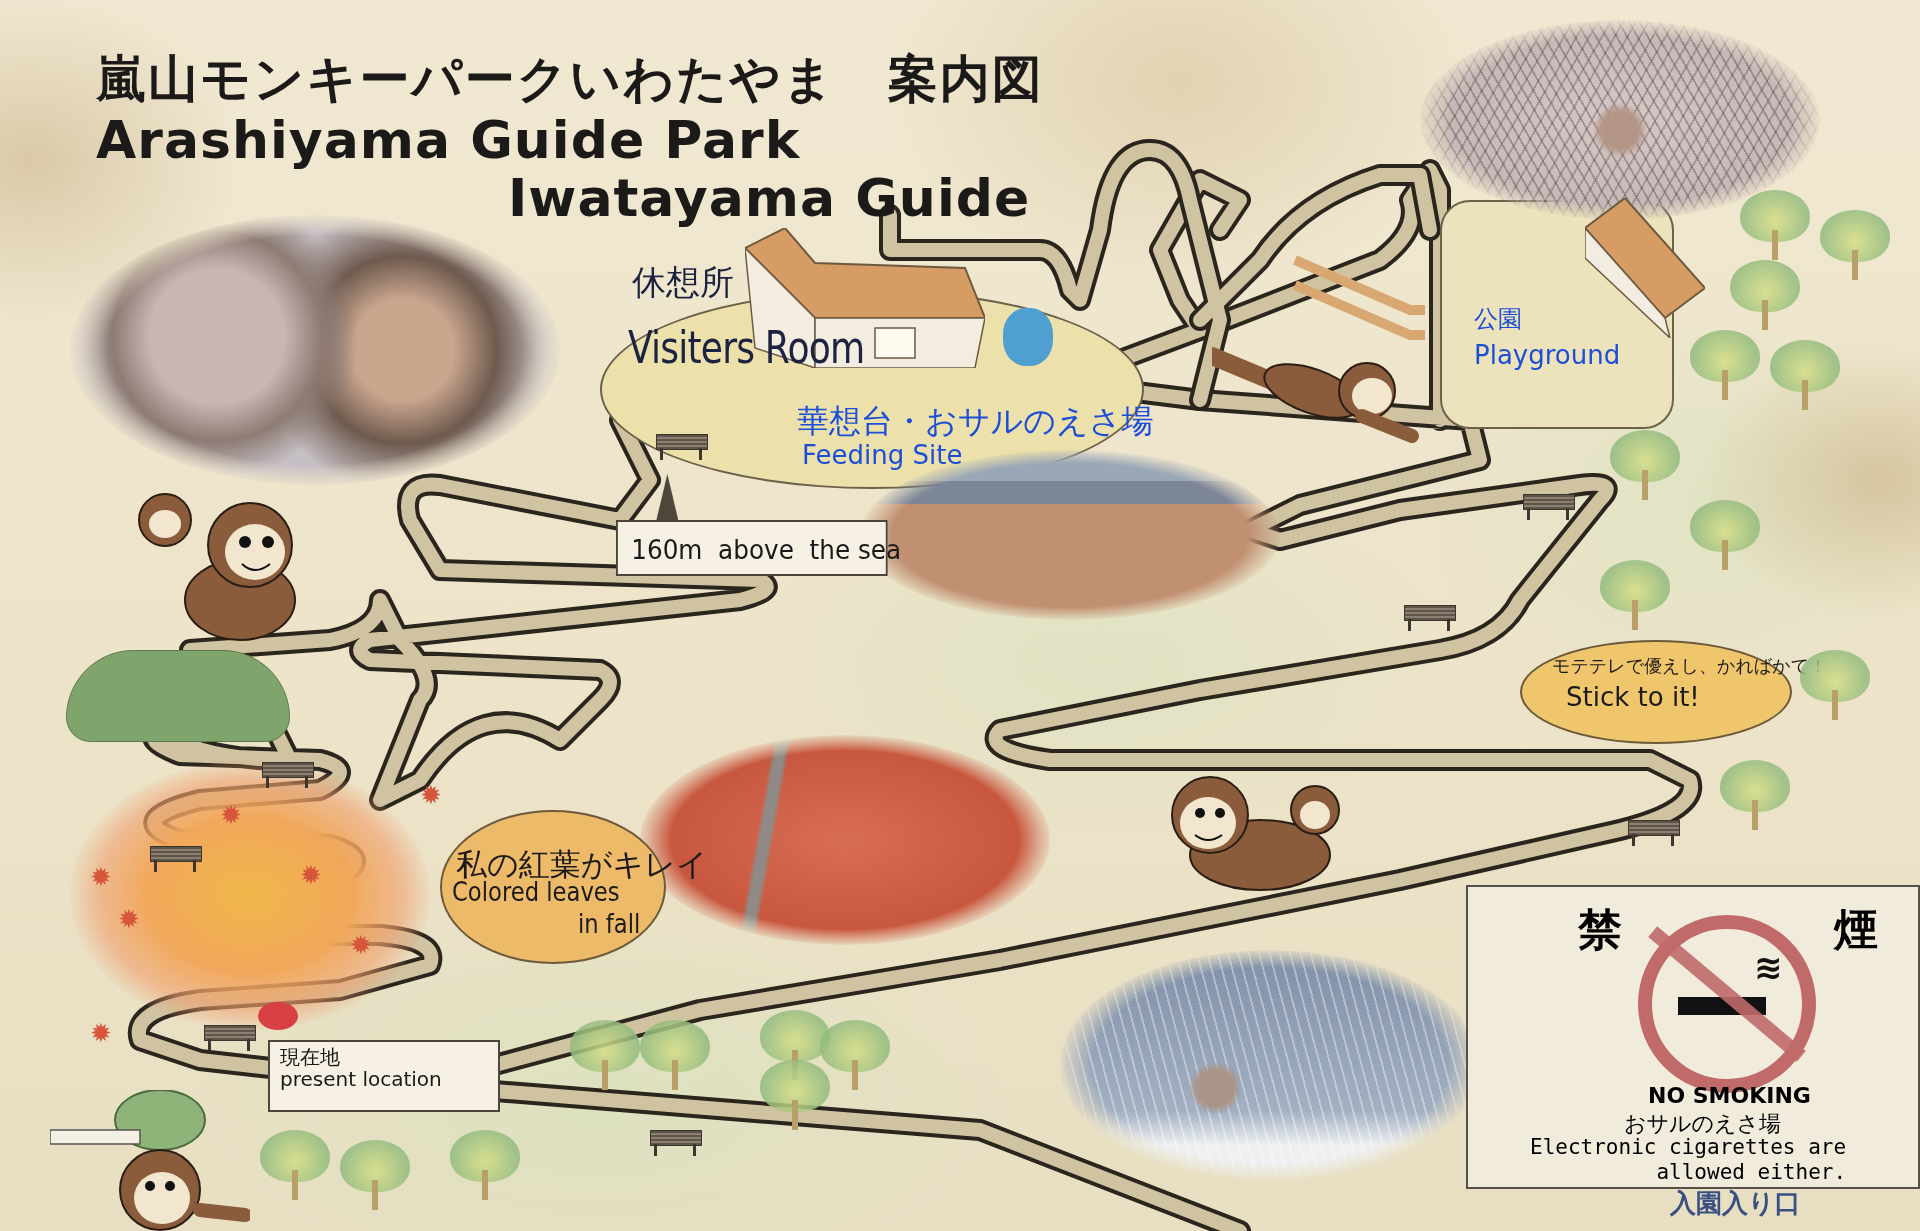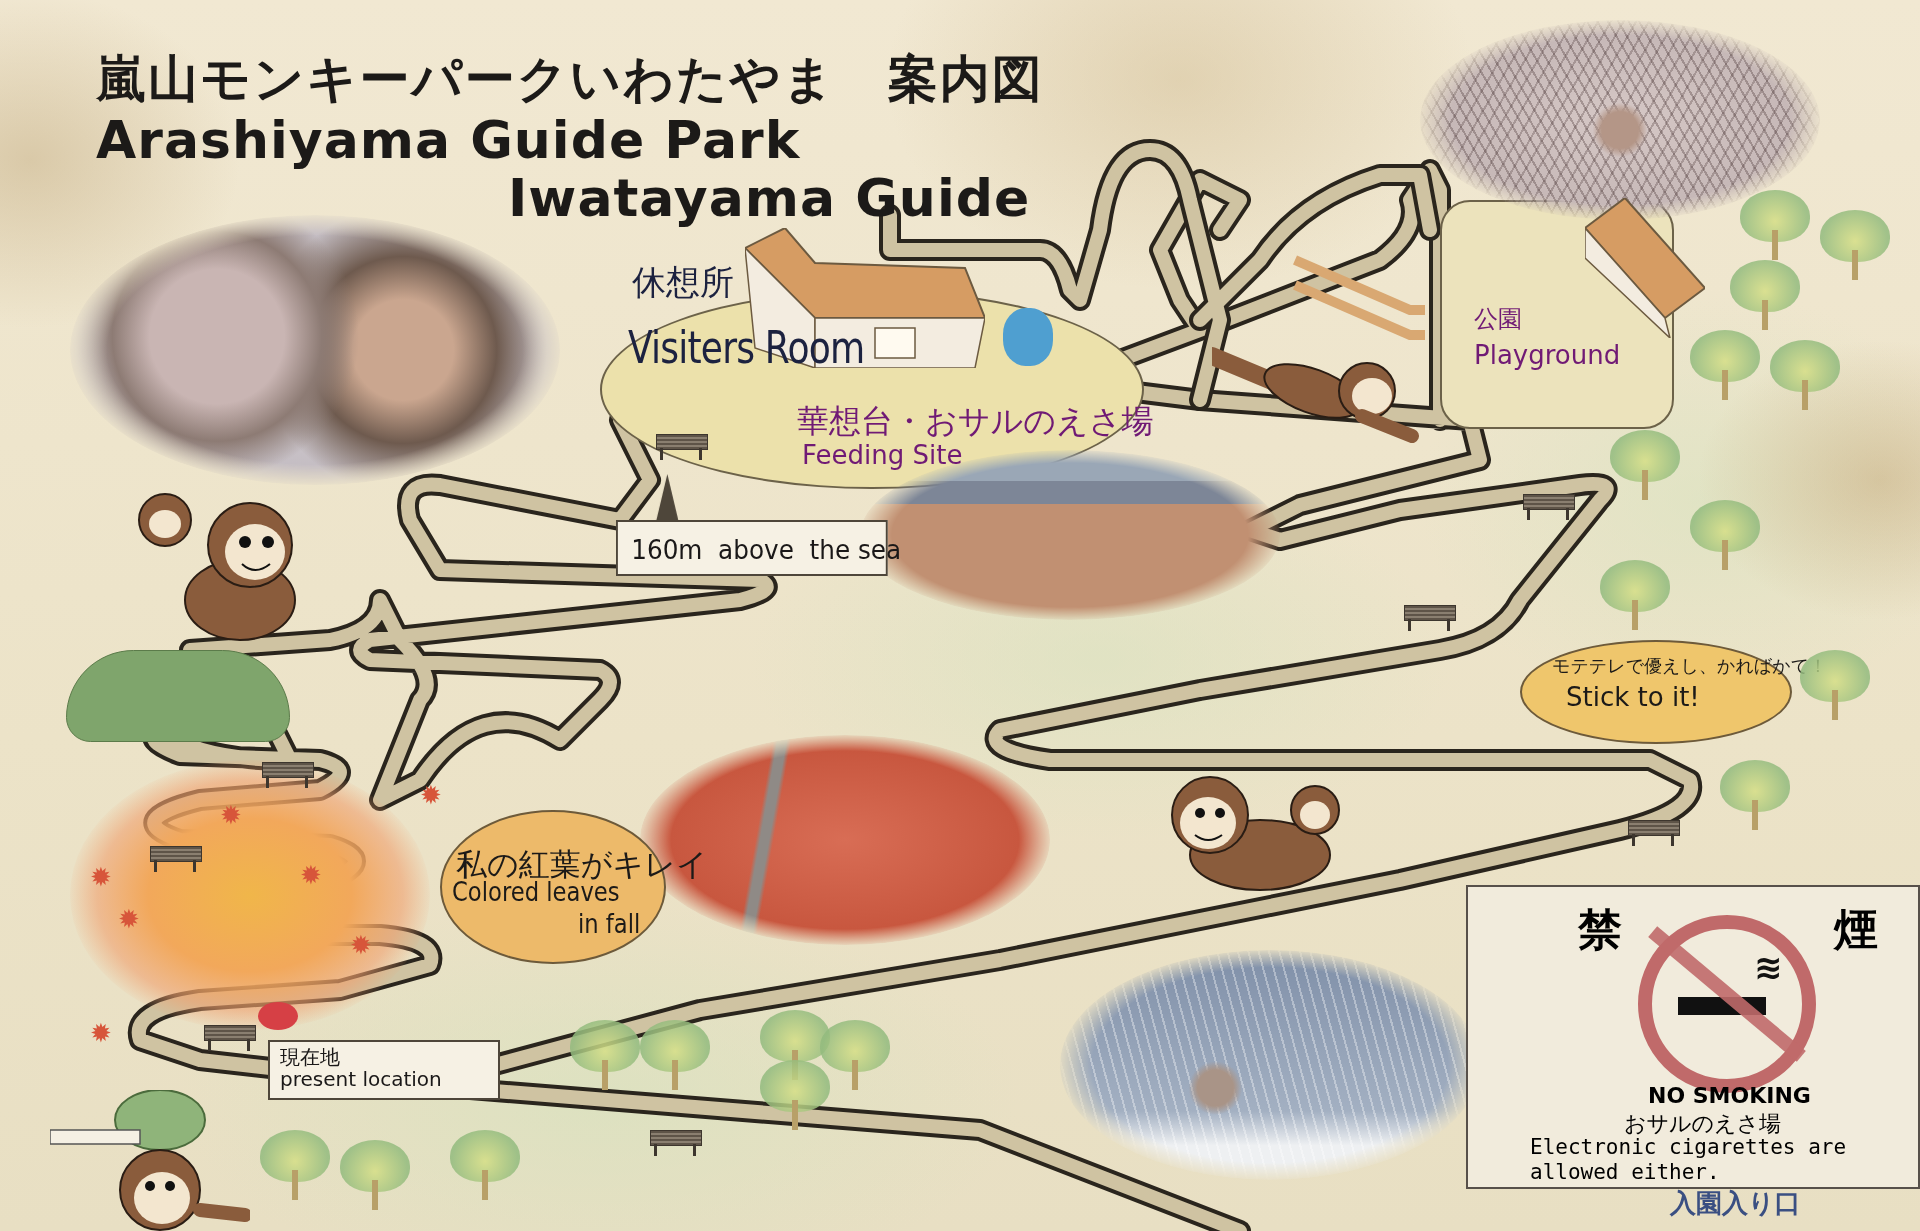--- a/index.html
+++ b/index.html
@@ -46,53 +46,53 @@
                   repeating-linear-gradient(75deg, rgba(255,255,255,.35) 0 2px, transparent 2px 10px),
                   linear-gradient(180deg, #7f8fa8, #a3b0c2 70%, #eef0f2 85%); }
 
     .area { position: absolute; border: 2px solid #6c6249; }
     .visitor-area { left: 600px; top: 290px; width: 540px; height: 195px; border-radius: 50% / 50%; background: #ece1ab; }
     .playground-area { left: 1440px; top: 200px; width: 230px; height: 225px; border-radius: 30px; background: #ece3bc; }
     .hill { left: 66px; top: 650px; width: 222px; height: 90px; border-radius: 110px 110px 40px 40px; background: #7fa56c; border: 1.5px solid #5b7b4a; }
     .autumn-glow { left: 70px; top: 760px; width: 360px; height: 270px; border-radius: 50%;
       background: radial-gradient(ellipse at center, #f0b64a 0%, #f2a85b 40%, rgba(240,160,110,.6) 60%, transparent 72%); }
 
-    .label { position: absolute; color: #701a75; white-space: nowrap; }
+    .label { position: absolute; color: #1d4ed8; white-space: nowrap; }
     .lbl-visit-jp { left: 632px; top: 260px; font-size: 34px; color: #1c2240; }
     .lbl-visit-en { left: 628px; top: 322px; font-size: 44px; color: #1c2240; letter-spacing: -1px; transform: scaleX(.82); transform-origin: left; }
     .lbl-feed-jp { left: 797px; top: 400px; font-size: 32px; }
     .lbl-feed-en { left: 802px; top: 440px; font-size: 26px; }
     .lbl-play-jp { left: 1474px; top: 303px; font-size: 24px; }
     .lbl-play-en { left: 1474px; top: 340px; font-size: 26px; }
 
     .sign { position: absolute; background: #f6f1e4; border: 2px solid #4e463a; color: #1a1818; white-space: nowrap; }
     .sign-altitude { left: 616px; top: 520px; width: 286px; height: 56px; font-size: 26px; line-height: 56px; padding-left: 14px; box-sizing: border-box; transform: scaleX(.95); transform-origin: left; }
     .sign-altitude::before { content:""; position:absolute; left: 40px; top: -48px; width: 0; height: 0;
       border-left: 12px solid transparent; border-right: 12px solid transparent; border-bottom: 48px solid #4e463a; }
-    .sign-present { left: 268px; top: 1040px; width: 232px; height: 60px; font-size: 20px; padding: 4px 10px; box-sizing: border-box; line-height: 22px; }
+    .sign-present { left: 268px; top: 1040px; width: 232px; height: 72px; font-size: 20px; padding: 4px 10px; box-sizing: border-box; line-height: 22px; }
 
     .bubble { position: absolute; background: #efc36a; border: 2px solid #6d5a3a; border-radius: 50%; color: #1c1a18; white-space: nowrap; }
     .bubble-leaves { left: 440px; top: 810px; width: 222px; height: 150px; background: #edba6a; }
     .bubble-leaves .l1 { position:absolute; left: 14px; top: 32px; font-size: 31px; }
     .bubble-leaves .l2 { position:absolute; left: 10px; top: 64px; font-size: 27px; transform: scaleX(.84); transform-origin:left; }
     .bubble-leaves .l3 { position:absolute; right: 24px; top: 96px; font-size: 27px; transform: scaleX(.84); transform-origin:right; }
     .bubble-stick { left: 1520px; top: 640px; width: 268px; height: 100px; background: #efc66c; }
     .bubble-stick .l1 { position:absolute; left: 30px; top: 12px; font-size: 18px; }
     .bubble-stick .l2 { position:absolute; left: 44px; top: 40px; font-size: 26px; }
 
     .nosmoke { position: absolute; left: 1466px; top: 885px; width: 450px; height: 300px; background: #f1ebdc; border: 2px solid #57504a; }
     .nosmoke .kin { position:absolute; left: 110px; top: 14px; font-size: 44px; font-weight: bold; }
     .nosmoke .en { position:absolute; right: 40px; top: 14px; font-size: 44px; font-weight: bold; }
     .nosmoke .circle { position:absolute; left: 170px; top: 28px; width: 150px; height: 150px; border-radius:50%; border: 14px solid #c06a6a; }
     .nosmoke .slash { position:absolute; left: 162px; top: 100px; width: 194px; height: 14px; background: #c06a6a; transform: rotate(40deg); transform-origin: center; opacity:.9; }
     .nosmoke .cig { position:absolute; left: 210px; top: 110px; width: 88px; height: 18px; background: #111; }
     .nosmoke .smoke { position:absolute; left: 286px; top: 60px; font-size: 34px; font-weight: bold; color:#111; }
     .nosmoke .t1 { position:absolute; left: 180px; top: 196px; font-size: 22px; font-weight: bold; }
     .nosmoke .t2 { position:absolute; left: 156px; top: 222px; font-size: 22px; }
-    .nosmoke .t3 { position:absolute; left: 62px; top: 248px; font-size: 21px; font-family: "DejaVu Sans Mono", monospace; line-height: 25px; }
+    .nosmoke .t3 { position:absolute; left: 62px; top: 248px; font-size: 21px; font-family: "DejaVu Sans Mono", monospace; line-height: 25px; text-align: right; }
     .entrance { left: 1670px; top: 1186px; font-size: 26px; font-weight: bold; color: #3a4f82; }
 
     svg.paths { position: absolute; left: 0; top: 0; }
     .bench { position: absolute; width: 50px; height: 26px; }
     .bench .seat { position:absolute; left:0; top:0; width: 50px; height: 14px; background: repeating-linear-gradient(180deg, #5e5448 0 2px, #8a7f70 2px 4px); border: 1px solid #3d362e; }
     .bench .leg { position:absolute; top: 14px; width: 3px; height: 12px; background: #3d362e; }
     .bench .leg.l { left: 4px; } .bench .leg.r { right: 4px; }
 
     .monkey { position: absolute; }
     .tree { position: absolute; width: 70px; height: 70px; }

